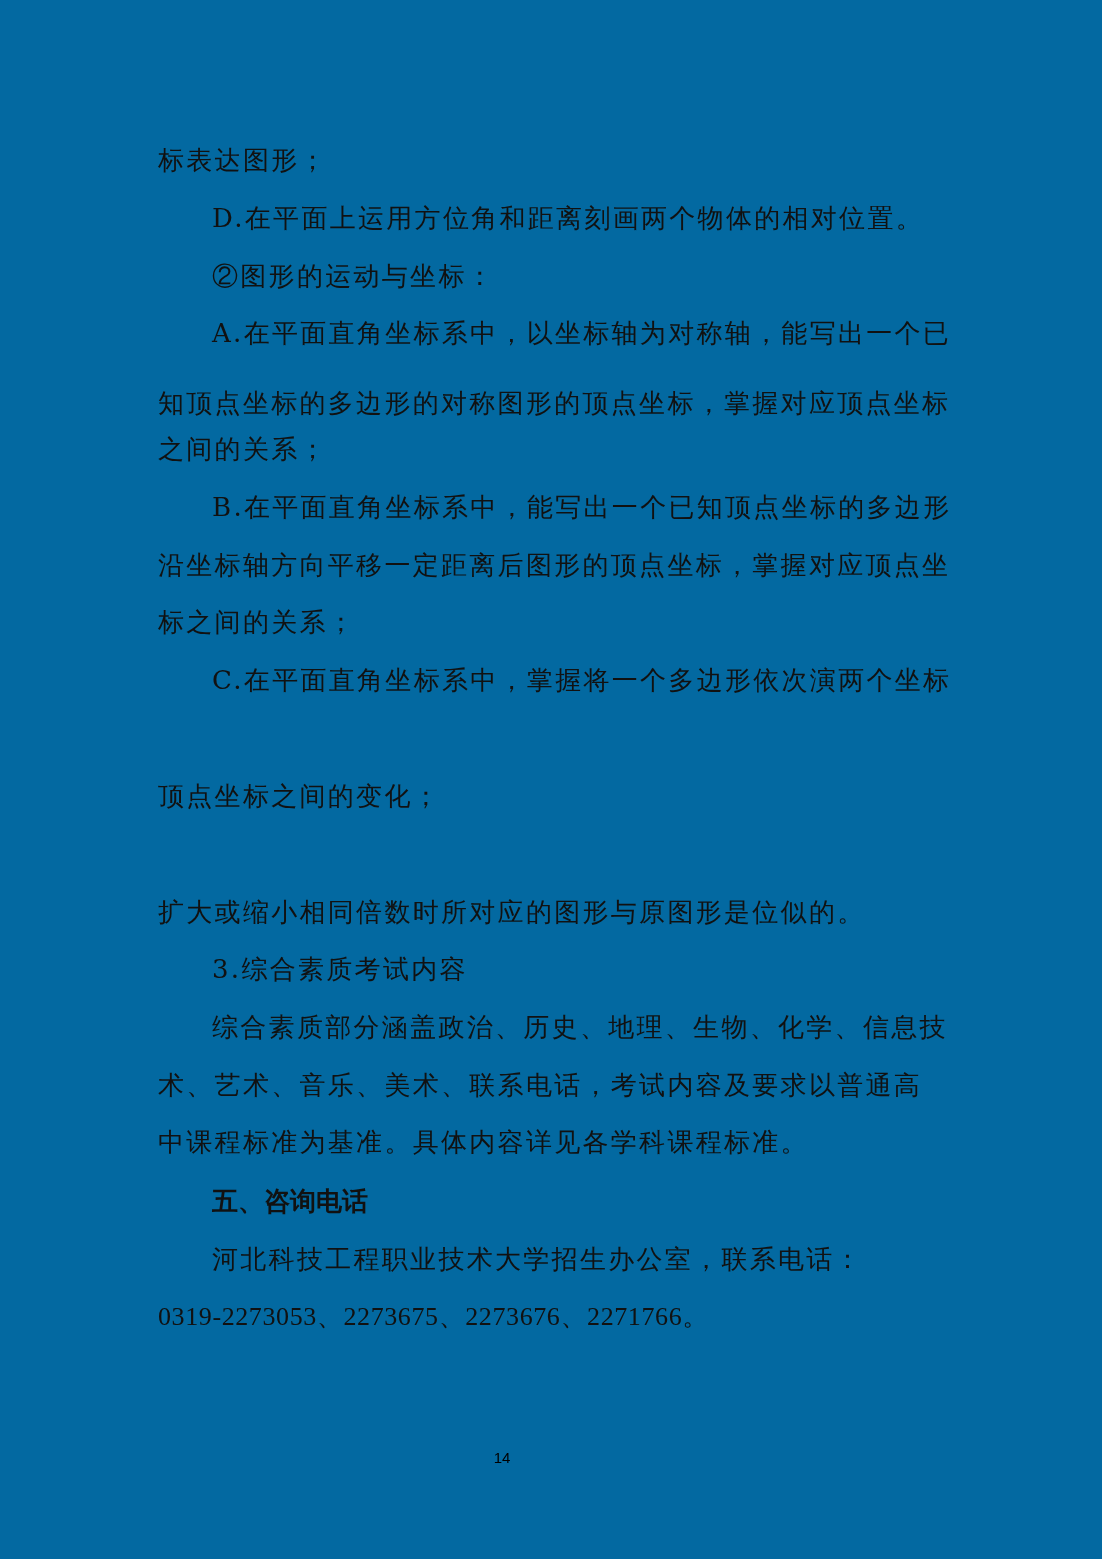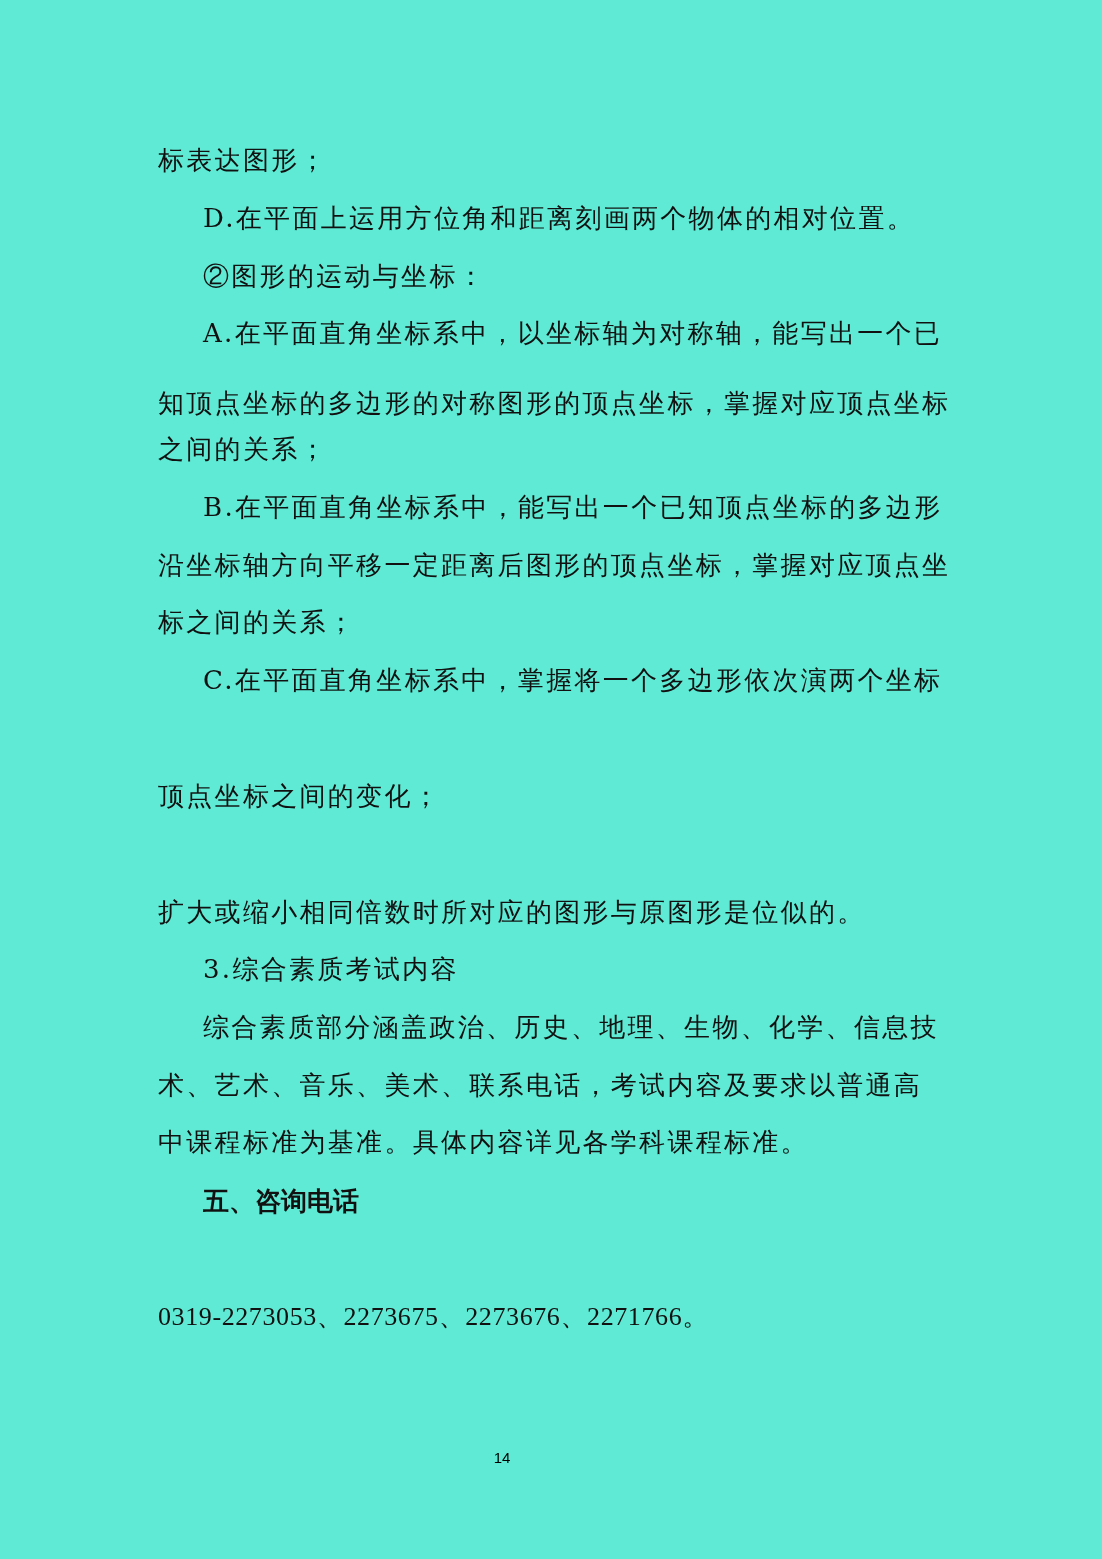--- a/index.html
+++ b/index.html
@@ -12,34 +12,34 @@
       height: 1559px;
       position: relative;
       overflow: hidden;
       font-family: "DejaVu Serif", "Liberation Serif", serif;
       color: #111111;
     }
     .page {
       position: absolute;
       left: 0; top: 0;
       width: 1102px; height: 1559px;
-      background: #5eead4;
+      background: #0369a1;
     }
     .line {
       position: absolute;
       left: 158px;
       width: 780px;
       font-size: 26px;
       line-height: 40px;
       height: 40px;
       white-space: nowrap;
       letter-spacing: 2.3px;
       font-weight: normal;
     }
-    .indent { left: 203px; width: 726px; }
+    .indent { left: 212px; width: 726px; }
     .heading {
       font-family: "DejaVu Sans", "Liberation Sans", sans-serif;
       font-weight: bold;
       letter-spacing: 0px;
       font-size: 26px;
     }
     .phone {
       letter-spacing: 0.6px;
       font-family: "Liberation Serif", "DejaVu Serif", serif;
     }
@@ -76,16 +76,17 @@
   <div class="line" style="top:776px;">顶点坐标之间的变化；</div>
 
   <div class="line" style="top:892px;">扩大或缩小相同倍数时所对应的图形与原图形是位似的。</div>
 
   <div class="line indent" style="top:949px;">3.综合素质考试内容</div>
   <div class="line indent" style="top:1007px;">综合素质部分涵盖政治、历史、地理、生物、化学、信息技</div>
   <div class="line" style="top:1065px;">术、艺术、音乐、美术、联系电话，考试内容及要求以普通高</div>
   <div class="line" style="top:1123px;font-family:Liberation Serif, serif;">中课程标准为基准。具体内容详见各学科课程标准。</div>
 
   <div class="line indent heading" style="top:1181px;">五、咨询电话</div>
+  <div class="line indent" style="top:1239px;">河北科技工程职业技术大学招生办公室，联系电话：</div>
   <div class="line phone" style="top:1297px;">0319-2273053、2273675、2273676、2271766。</div>
 
   <div class="page-number">14</div>
 </div>
 
 </body></html>

